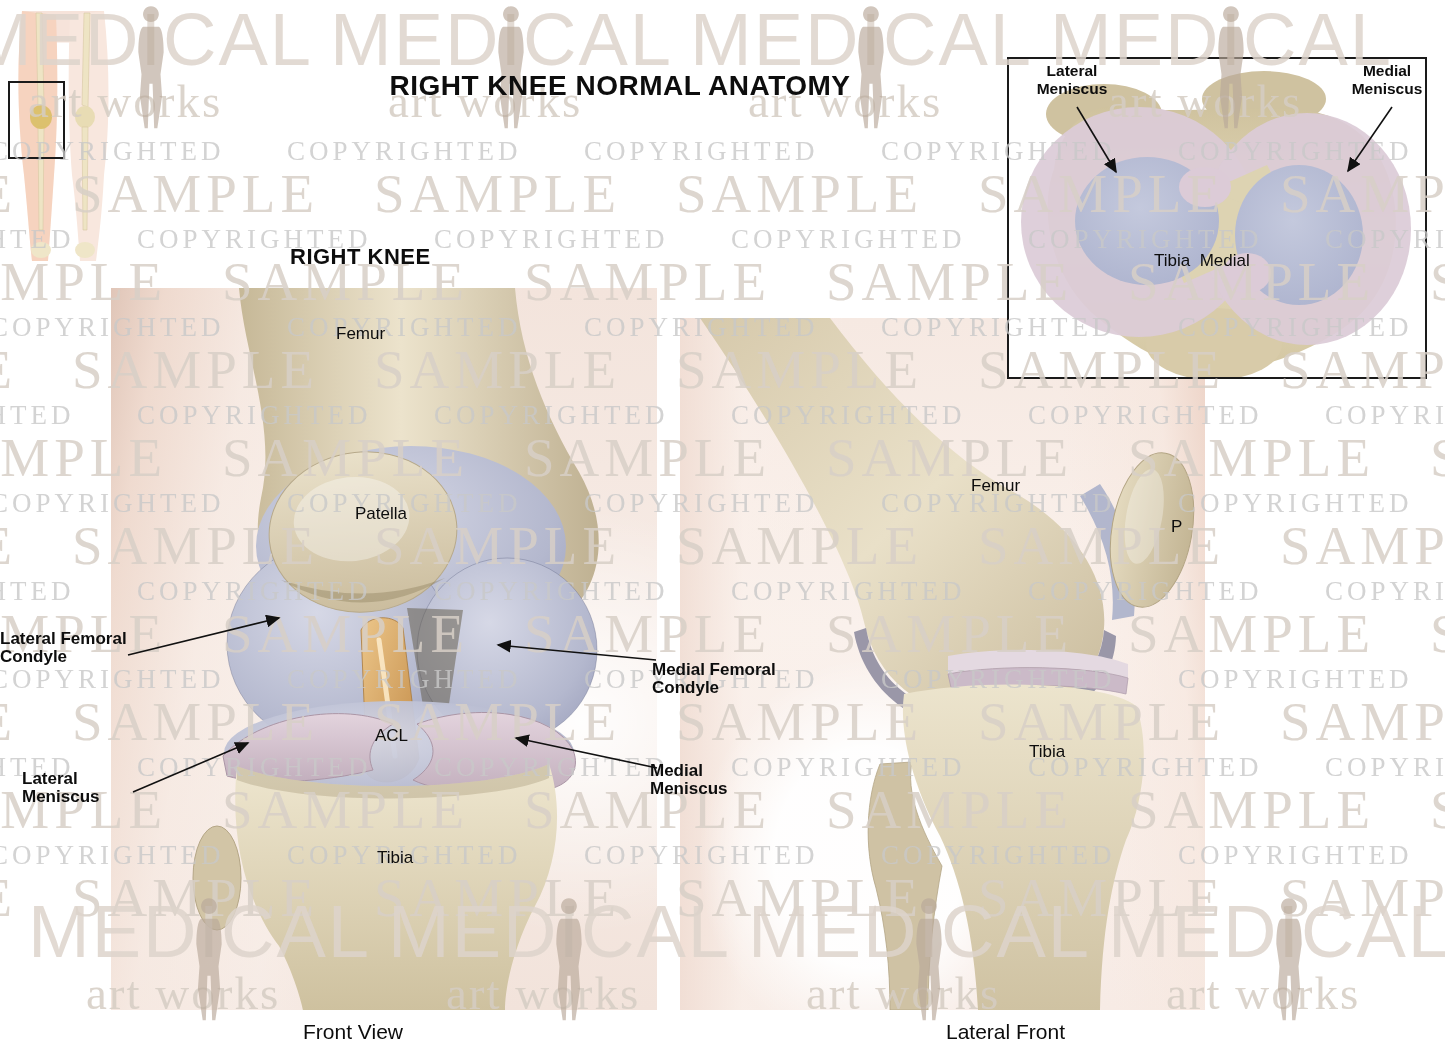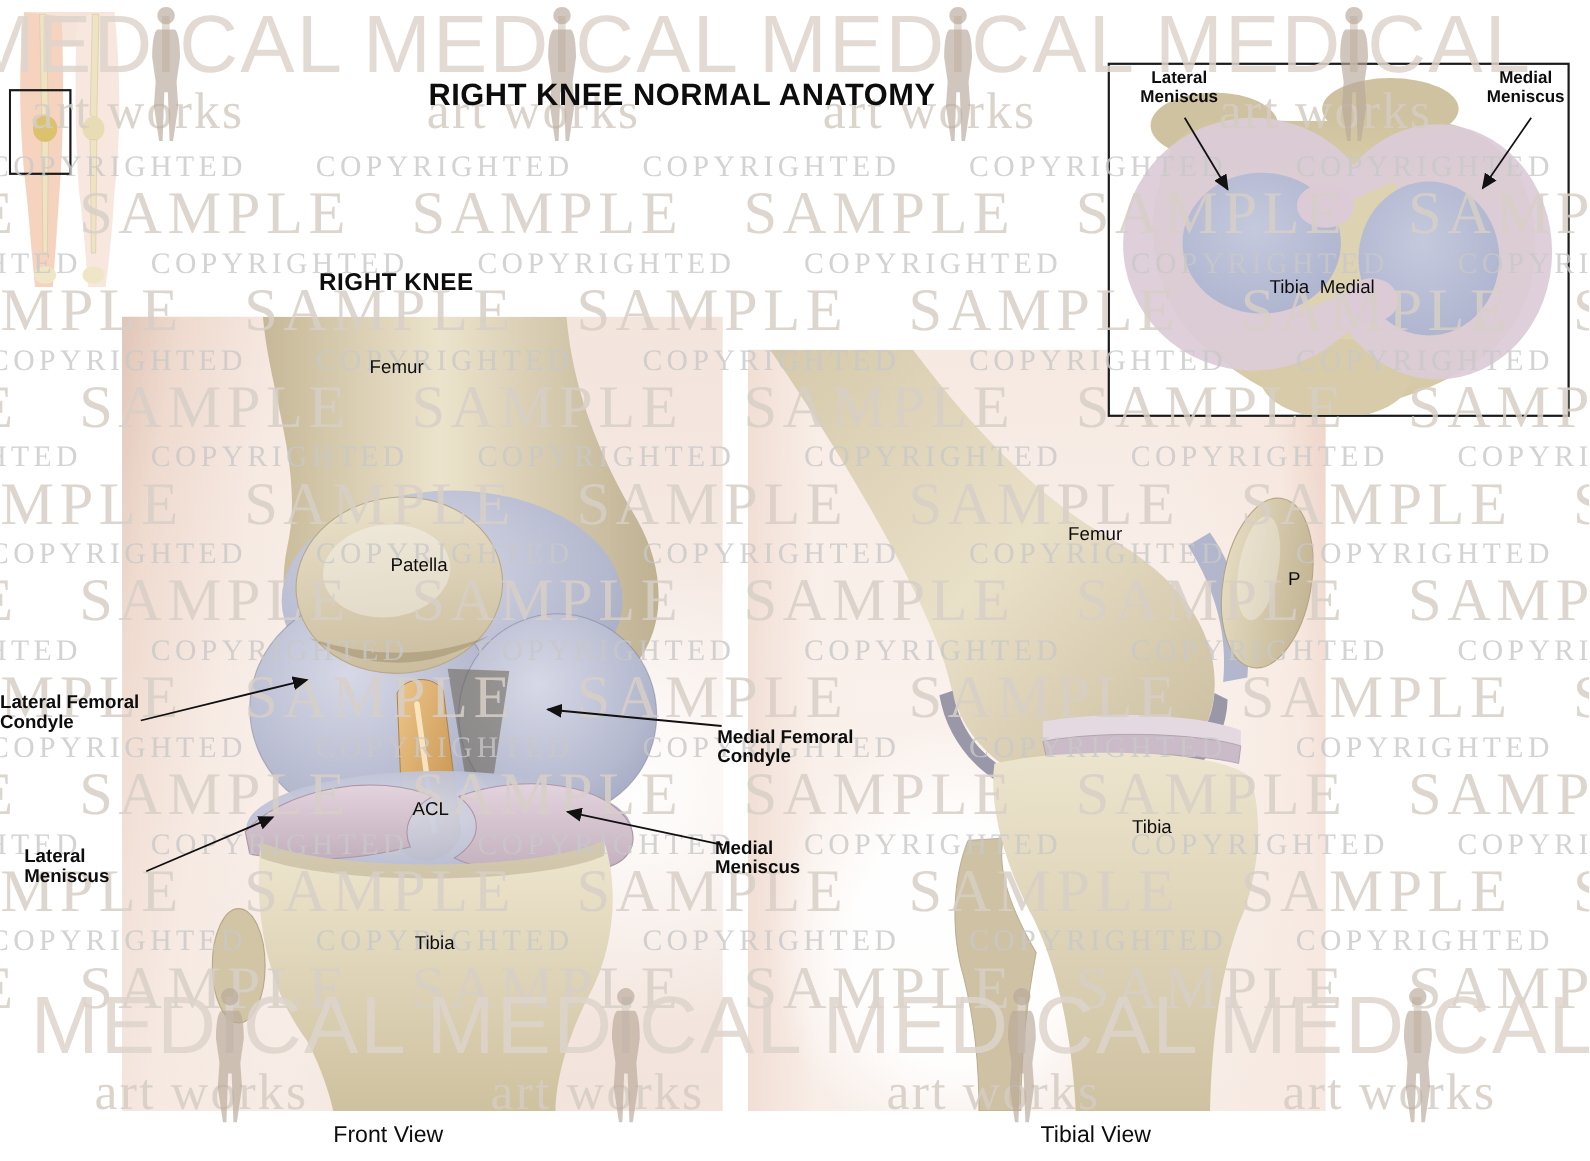--- a/index.html
+++ b/index.html
@@ -370,21 +370,21 @@
   <div class="txt lbl-b" style="left:22px;top:770px;width:122px;">Lateral
 Meniscus</div>
   <div class="txt lbl-b" style="left:650px;top:762px;width:96px;">Medial
 Meniscus</div>
   <div class="txt lbl" style="left:377px;top:848px;">Tibia</div>
   <div class="txt caption" id="front-caption">Front View</div>
 
   <div class="txt lbl" style="left:971px;top:476px;">Femur</div>
   <div class="txt lbl" style="left:1171px;top:517px;">P</div>
   <div class="txt lbl" style="left:1029px;top:742px;">Tibia</div>
-  <div class="txt caption" id="lateral-caption">Tibial View</div>
+  <div class="txt caption" id="lateral-caption">Lateral Front</div>
 
   <div class="txt inset-lbl" style="left:1022px;top:62px;width:100px;">Lateral
 Meniscus</div>
   <div class="txt inset-lbl" style="left:1337px;top:62px;width:100px;">Medial
 Meniscus</div>
   <div class="txt lbl" style="left:1154px;top:251px;">Tibia  Medial</div>
 
 </div>
 
 </body></html>

